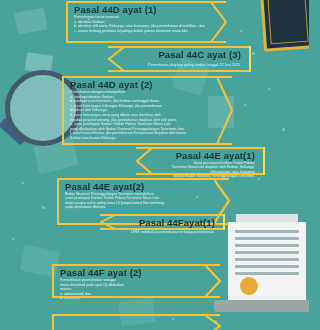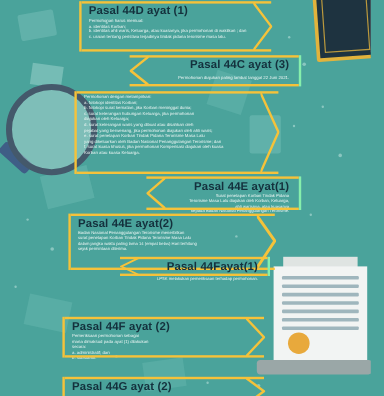--- a/index.html
+++ b/index.html
@@ -39,21 +39,21 @@
   .cert .seal{position:absolute;left:12px;bottom:9px;width:18px;height:18px;border-radius:50%;background:#e8a93c;}
   .cert-base{position:absolute;left:214px;top:300px;width:96px;height:12px;background:#9aa7a7;border-radius:3px;}
   .cert-top{position:absolute;left:236px;top:214px;width:62px;height:9px;background:#dfe4e2;}
 
   
   .cal{position:absolute;box-sizing:border-box;}
   
   .cal.L{border-left:2px solid #f5c23a;}
   .cal.L .edge{position:absolute;right:-0.5px;top:0;height:100%;width:16px;}
   
-  .cal.R{border-right:2px solid #86efac;text-align:right;}
+  .cal.R{border-right:2px solid #fde047;text-align:right;}
   .cal.R .edge{position:absolute;left:-0.5px;top:0;height:100%;width:16px;}
   .cal .bar{position:absolute;left:0;right:0;height:2px;background:#f5c23a;}
   .cal .bar.t{top:0;}
   .cal .bar.b{bottom:0;}
 
   .ttl{font-weight:bold;color:#14313d;font-size:9.5px;letter-spacing:.1px;line-height:11px;}
   .bdy{color:#e9f4f2;font-size:3.6px;line-height:4.6px;white-space:pre-line;letter-spacing:0;}
   .bdy.sm{font-size:3.5px;line-height:4.4px;}
 
   .pad{padding:3px 5px 3px 6px;}
@@ -128,34 +128,35 @@
     <div class="ttl">Pasal 44C ayat (3)</div>
     <div class="bdy" style="padding-top:3px;">Permohonan diajukan paling lambat tanggal 22 Juni 2021.</div>
   </div>
 
   <div class="cal L pad" style="left:62px;top:76px;width:170px;height:69px;">
     <div class="bar t"></div>
     <div class="bar b"></div>
     <svg class="edge" viewBox="0 0 16 69" preserveAspectRatio="none">
       <polyline points="0,1 15,34 0,68" fill="none" stroke="#f5c23a" stroke-width="2"></polyline>
     </svg>
+    <div class="ttl">Pasal 44D ayat (2)</div>
     <div class="bdy">Permohonan dengan melampirkan:
 a. fotokopi identitas Korban;
 b. fotokopi surat kematian, jika Korban meninggal dunia;
 c. surat keterangan hubungan Keluarga, jika permohonan
     diajukan oleh Keluarga;
 d. surat keterangan waris yang dibuat atau disahkan oleh
     pejabat yang berwenang, jika permohonan diajukan oleh ahli waris;
 e. surat penetapan Korban Tindak Pidana Terorisme Masa Lalu
     yang dikeluarkan oleh Badan Nasional Penanggulangan Terorisme; dan
 f. surat kuasa khusus, jika permohonan Kompensasi diajukan oleh kuasa
     Korban atau kuasa Keluarga.</div>
   </div>
 
-  <div class="cal R padR" style="left:122px;top:147px;width:129px;height:28px;">
+  <div class="cal R padR" style="left:136px;top:147px;width:129px;height:28px;">
     <div class="bar t"></div>
     <div class="bar b"></div>
     <svg class="edge" viewBox="0 0 16 28" preserveAspectRatio="none">
       <polyline points="16,1 1,14 16,27" fill="none" stroke="#f5c23a" stroke-width="2"></polyline>
     </svg>
     <div class="ttl">Pasal 44E ayat(1)</div>
     <div class="bdy sm">Surat  penetapan Korban Tindak Pidana
 Terorisme Masa Lalu diajukan oleh Korban, Keluarga,
 ahli warisnya, atau kuasanya
 kepada Badan Nasional Penanggulangan Terorisme.</div>
@@ -197,17 +198,16 @@
 a. administratif; dan
 b. substantif.</div>
   </div>
 
 
   <div class="cal L pad" style="left:52px;top:314px;width:168px;height:24px;">
     <div class="bar t"></div>
     <svg class="edge" viewBox="0 0 16 24" preserveAspectRatio="none">
       <polyline points="0,1 15,12 0,23" fill="none" stroke="#f5c23a" stroke-width="2"></polyline>
     </svg>
-    <div class="ttl">Pasal 44G ayat (2)</div>
     <div class="bdy"></div>
   </div>
 
 </div>
 
 </body></html>

